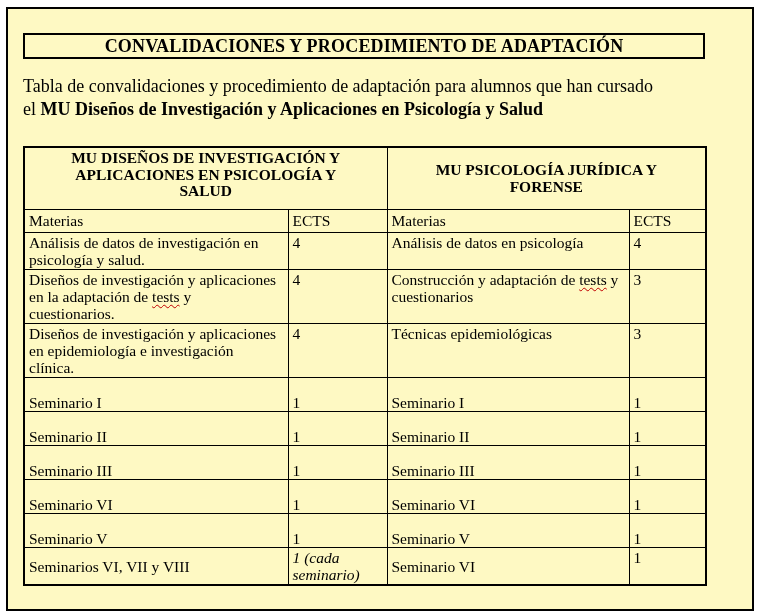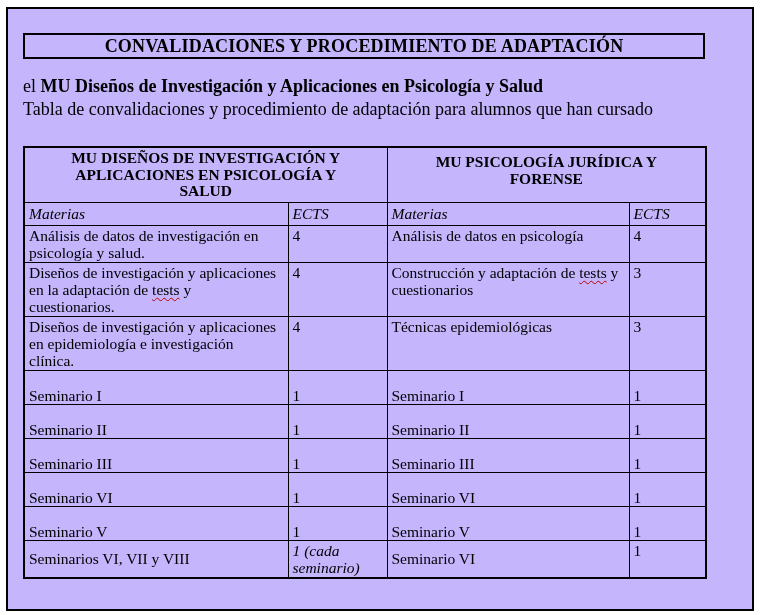--- a/index.html
+++ b/index.html
@@ -3,21 +3,21 @@
 <meta charset="utf-8">
 <style>
   html,body{margin:0;padding:0;}
   body{
     width:760px;height:615px;background:#ffffff;color:#000000;
     font-family:"Liberation Serif","DejaVu Serif",serif;
     position:relative;overflow:hidden;
   }
   .frame{
     position:absolute;left:6px;top:7px;width:744px;height:600px;
-    border:2px solid #000;background:#c4b5fd;
+    border:2px solid #000;background:#fef9c3;
   }
   .title-box{
     margin:24px 0 0 15px;width:678px;border:2px solid #000;
     text-align:center;font-weight:bold;font-size:18px;line-height:22px;
     letter-spacing:0.2px;
   }
   .intro{
     margin:16px 0 0 15px;width:716px;font-size:18px;line-height:23px;
   }
   .intro .line{display:block;}
@@ -27,22 +27,22 @@
   }
   table.conv td{
     border:1.5px solid #000;vertical-align:top;
     padding:1px 8px 1px 4px;overflow:hidden;
   }
   td.ec{padding:1px 2px;}
   tr.mainhdr td{
     font-weight:bold;text-align:center;line-height:16.5px;padding:2px 2px;
   }
   .hdr-l{max-width:315px;margin:0 auto;}
-  .hdr-r{max-width:235px;margin:4px auto;}
-  tr.subhdr td{font-style:italic;line-height:20px;}
+  .hdr-r{max-width:235px;margin:12px auto;}
+  tr.subhdr td{line-height:20px;}
   tr.sem td{padding-top:16px;padding-bottom:0;height:17px;}
   tr.final td.mat{vertical-align:middle;margin-top:38px;}
   tr.final td.ec-mid{vertical-align:middle;font-style:italic;}
   tr.final td.ec-top{vertical-align:top;}
   .sq{
     text-decoration-line:underline;
     text-decoration-style:wavy;
     text-decoration-color:#C00000;
     text-decoration-thickness:1px;
     text-underline-offset:2px;
@@ -52,22 +52,22 @@
 </head>
 <body>
 
 <div class="frame">
 
   <div class="title-box">
     <span>CONVALIDACIONES Y PROCEDIMIENTO DE ADAPTACIÓN</span>
   </div>
 
   <p class="intro">
+    <span class="line">Tabla de convalidaciones y procedimiento de adaptación para alumnos que han cursado</span>
     <span class="line"><span>el </span><strong>MU Diseños de Investigación y Aplicaciones en Psicología y Salud</strong></span>
-    <span class="line">Tabla de convalidaciones y procedimiento de adaptación para alumnos que han cursado</span>
   </p>
 
   <table class="conv">
     <colgroup>
       <col style="width:264px">
         <col style="width:99px">
         <col style="width:242px">
         <col style="width:77px">
     </colgroup>
     <tbody>

